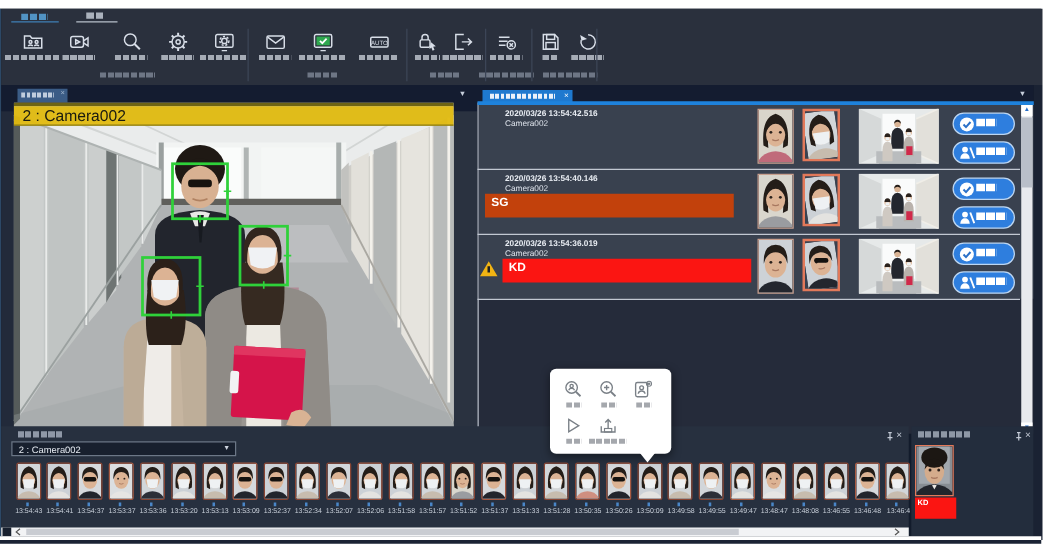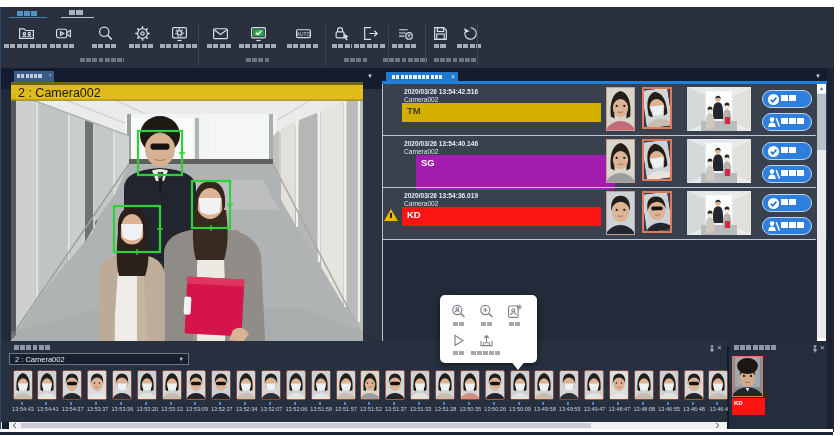--- a/index.html
+++ b/index.html
@@ -335,23 +335,20 @@
 <div class="attab">
       <span class="jp" style="position:absolute;width:51.599999999999994px;height:3.4px;--s:4.3px;opacity:0.9;color:#fff;top:3px;left:6px;height:3.8px;"></span>
       <span style="position:absolute;right:3px;top:1px;font-size:6.5px;color:#fff">×</span>
     </div>
 <div style="position:absolute;left:814px;top:66px;font-size:6px;color:#c6cedb">▼</div>
 <div style="position:absolute;left:381px;top:74px;width:445px;height:2.5px;background:#1e82dc;z-index:4"></div>
 <div class="alert"></div>
 <div style="position:absolute;left:382px;top:75px;width:444px;height:157px;background:#39414f"></div>
 <div class="ats" style="top:81px">2020/03/26 13:54:42.516</div>
     <div class="atc" style="top:89px">Camera002</div>
-    <div style="position:absolute;left:401px;top:96px;width:199px;height:19px;background:#d3b000">
-      <span style="position:absolute;left:5px;top:2px;font-size:9.5px;color:#4a3c08;font-weight:bold">TM</span>
-    </div>
     <svg style="position:absolute;left:605px;top:80px;border:1px solid #c9a08e" width="29" height="44" viewBox="0 0 20 31" preserveAspectRatio="none">
       <use href="#fg"></use>
     </svg>
     <svg style="position:absolute;left:641px;top:80px;border:2px solid #e2795a" width="30" height="42" viewBox="0 0 20 31" preserveAspectRatio="none">
       <g transform="rotate(-8 10 15)">
         <use href="#fa"></use>
       </g>
     </svg>
     <svg style="position:absolute;left:686px;top:80px" width="64" height="44" viewBox="0 0 64 44">
       <use href="#scn"></use>
@@ -366,21 +363,21 @@
     <div class="pill" style="left:761px;top:106px">
       <svg width="13" height="13" viewBox="0 0 13 13" style="margin:2.2px 1px 0 4px">
         <circle cx="5" cy="3.6" r="2.3" fill="#fff"></circle>
         <path d="M1.2,11 Q1.6,6.6 5,6.6 Q8.4,6.6 8.8,11 Z" fill="#fff"></path>
         <path d="M9.2,2 L12.4,10.6" stroke="#fff" stroke-width="1.5"></path>
       </svg>
       <span class="jp" style="width:24px;height:6.2px;--s:8px;opacity:1;color:#fff;margin-top:3.5px;"></span>
     </div>
 <div class="ats" style="top:133px">2020/03/26 13:54:40.146</div>
     <div class="atc" style="top:141px">Camera002</div>
-    <div style="position:absolute;left:415px;top:148px;width:199px;height:35px;background:#a21caf">
+    <div style="position:absolute;left:387px;top:148px;width:199px;height:19px;background:#c2410c">
       <span style="position:absolute;left:5px;top:2px;font-size:9.5px;color:#fff;font-weight:bold">SG</span>
     </div>
     <svg style="position:absolute;left:605px;top:132px;border:1px solid #c9a08e" width="29" height="44" viewBox="0 0 20 31" preserveAspectRatio="none">
       <use href="#fh"></use>
     </svg>
     <svg style="position:absolute;left:641px;top:132px;border:2px solid #e2795a" width="30" height="42" viewBox="0 0 20 31" preserveAspectRatio="none">
       <g transform="rotate(-8 10 15)">
         <use href="#fb"></use>
       </g>
     </svg>

